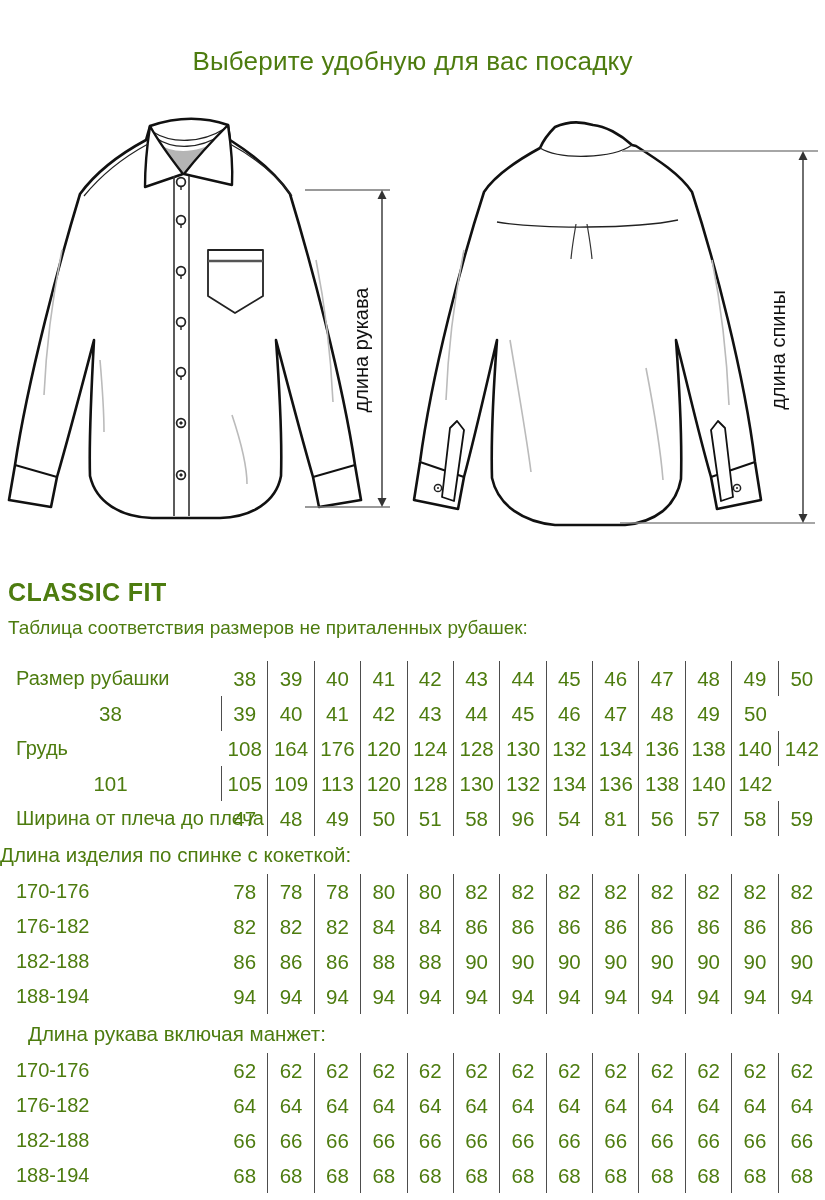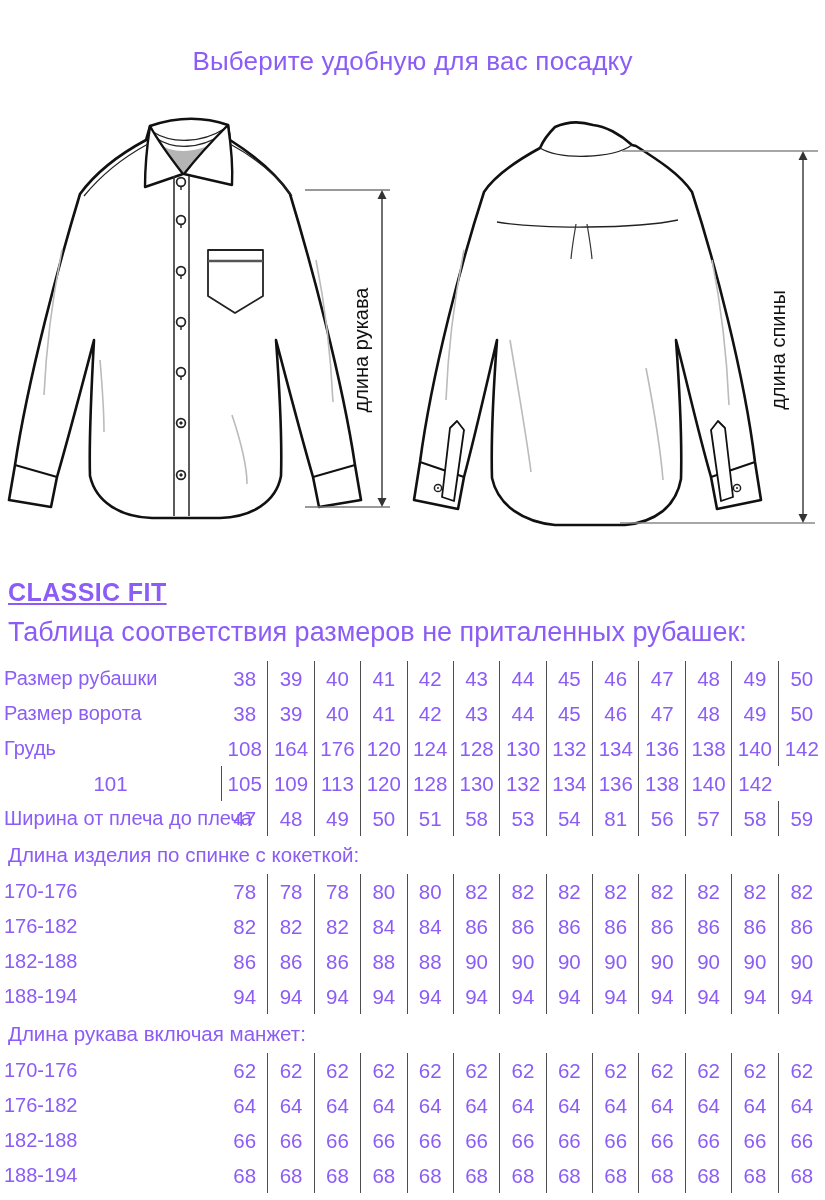--- a/index.html
+++ b/index.html
@@ -1,44 +1,44 @@
 <!DOCTYPE html>
 <html><head>
 <meta charset="utf-8">
 <style>
   html,body { margin:0; padding:0; background:#fff; }
   .page {
     position:relative; width:825px; height:1200px; background:#ffffff;
-    font-family:"Liberation Sans", sans-serif; color:#8b5cf6; overflow:hidden;
+    font-family:"Liberation Sans", sans-serif; color:#4d7c0f; overflow:hidden;
   }
   .title {
     position:absolute; top:46px; left:0; width:100%;
     text-align:center; font-size:26px; font-weight:400; letter-spacing:0.2px;
   }
   .figures { position:absolute; top:110px; left:0; width:825px; height:440px; }
   .svg-front { position:absolute; left:0; top:0; }
   .svg-back  { position:absolute; left:400px; top:0; }
   .fit-heading {
     position:absolute; top:578px; left:8px;
-    font-size:25px; font-weight:700; letter-spacing:0.4px;text-decoration:underline;
-  }
-  .fit-subtitle { position:absolute; top:617px; left:8px; font-size:27px; }
+    font-size:25px; font-weight:700; letter-spacing:0.4px;
+  }
+  .fit-subtitle { position:absolute; top:617px; left:8px; font-size:19px; }
   .size-table { position:absolute; top:661px; left:0; width:825px; }
   .trow { display:grid; grid-template-columns:222px repeat(13, 1fr); height:35px; }
   .tlabel {
-    display:flex; align-items:center; padding-left:4px;
+    display:flex; align-items:center; padding-left:16px;
     font-size:20px; white-space:nowrap;
   }
   .tcell {
     display:flex; align-items:center; justify-content:center;
     font-size:20.5px; border-right:1px solid #4d4d4d;
   }
   .trow .tcell:last-child { border-right:none; }
   .sec-header {
-    height:38px; display:flex; align-items:center; padding-left:8px;
+    height:38px; display:flex; align-items:center; 
     font-size:20.5px; white-space:nowrap;
   }
   svg text { font-family:"Liberation Sans", sans-serif; }
 </style>
 </head>
 <body>
 
 <div class="page">
 
   <div class="title">Выберите удобную для вас посадку</div>
@@ -178,21 +178,20 @@
         <div class="tcell">43</div>
         <div class="tcell">44</div>
         <div class="tcell">45</div>
         <div class="tcell">46</div>
         <div class="tcell">47</div>
         <div class="tcell">48</div>
         <div class="tcell">49</div>
         <div class="tcell">50</div>
       </div>
       <div class="trow">
-        <div class="tlabel">Размер ворота</div>
         <div class="tcell">38</div>
         <div class="tcell">39</div>
         <div class="tcell">40</div>
         <div class="tcell">41</div>
         <div class="tcell">42</div>
         <div class="tcell">43</div>
         <div class="tcell">44</div>
         <div class="tcell">45</div>
         <div class="tcell">46</div>
         <div class="tcell">47</div>
@@ -232,21 +231,21 @@
         <div class="tcell">142</div>
       </div>
       <div class="trow">
         <div class="tlabel">Ширина от плеча до плеча</div>
         <div class="tcell">47</div>
         <div class="tcell">48</div>
         <div class="tcell">49</div>
         <div class="tcell">50</div>
         <div class="tcell">51</div>
         <div class="tcell">58</div>
-        <div class="tcell">53</div>
+        <div class="tcell">96</div>
         <div class="tcell">54</div>
         <div class="tcell">81</div>
         <div class="tcell">56</div>
         <div class="tcell">57</div>
         <div class="tcell">58</div>
         <div class="tcell">59</div>
       </div>
       <div class="sec-header">Длина изделия по спинке с кокеткой:</div>
       <div class="trow">
         <div class="tlabel">170-176</div>
@@ -305,21 +304,21 @@
         <div class="tcell">94</div>
         <div class="tcell">94</div>
         <div class="tcell">94</div>
         <div class="tcell">94</div>
         <div class="tcell">94</div>
         <div class="tcell">94</div>
         <div class="tcell">94</div>
         <div class="tcell">94</div>
         <div class="tcell">94</div>
       </div>
-      <div class="sec-header" style="height: 39px;">Длина рукава включая манжет:</div>
+      <div class="sec-header" style="height: 39px; margin-left: 28px;">Длина рукава включая манжет:</div>
       <div class="trow">
         <div class="tlabel">170-176</div>
         <div class="tcell">62</div>
         <div class="tcell">62</div>
         <div class="tcell">62</div>
         <div class="tcell">62</div>
         <div class="tcell">62</div>
         <div class="tcell">62</div>
         <div class="tcell">62</div>
         <div class="tcell">62</div>

